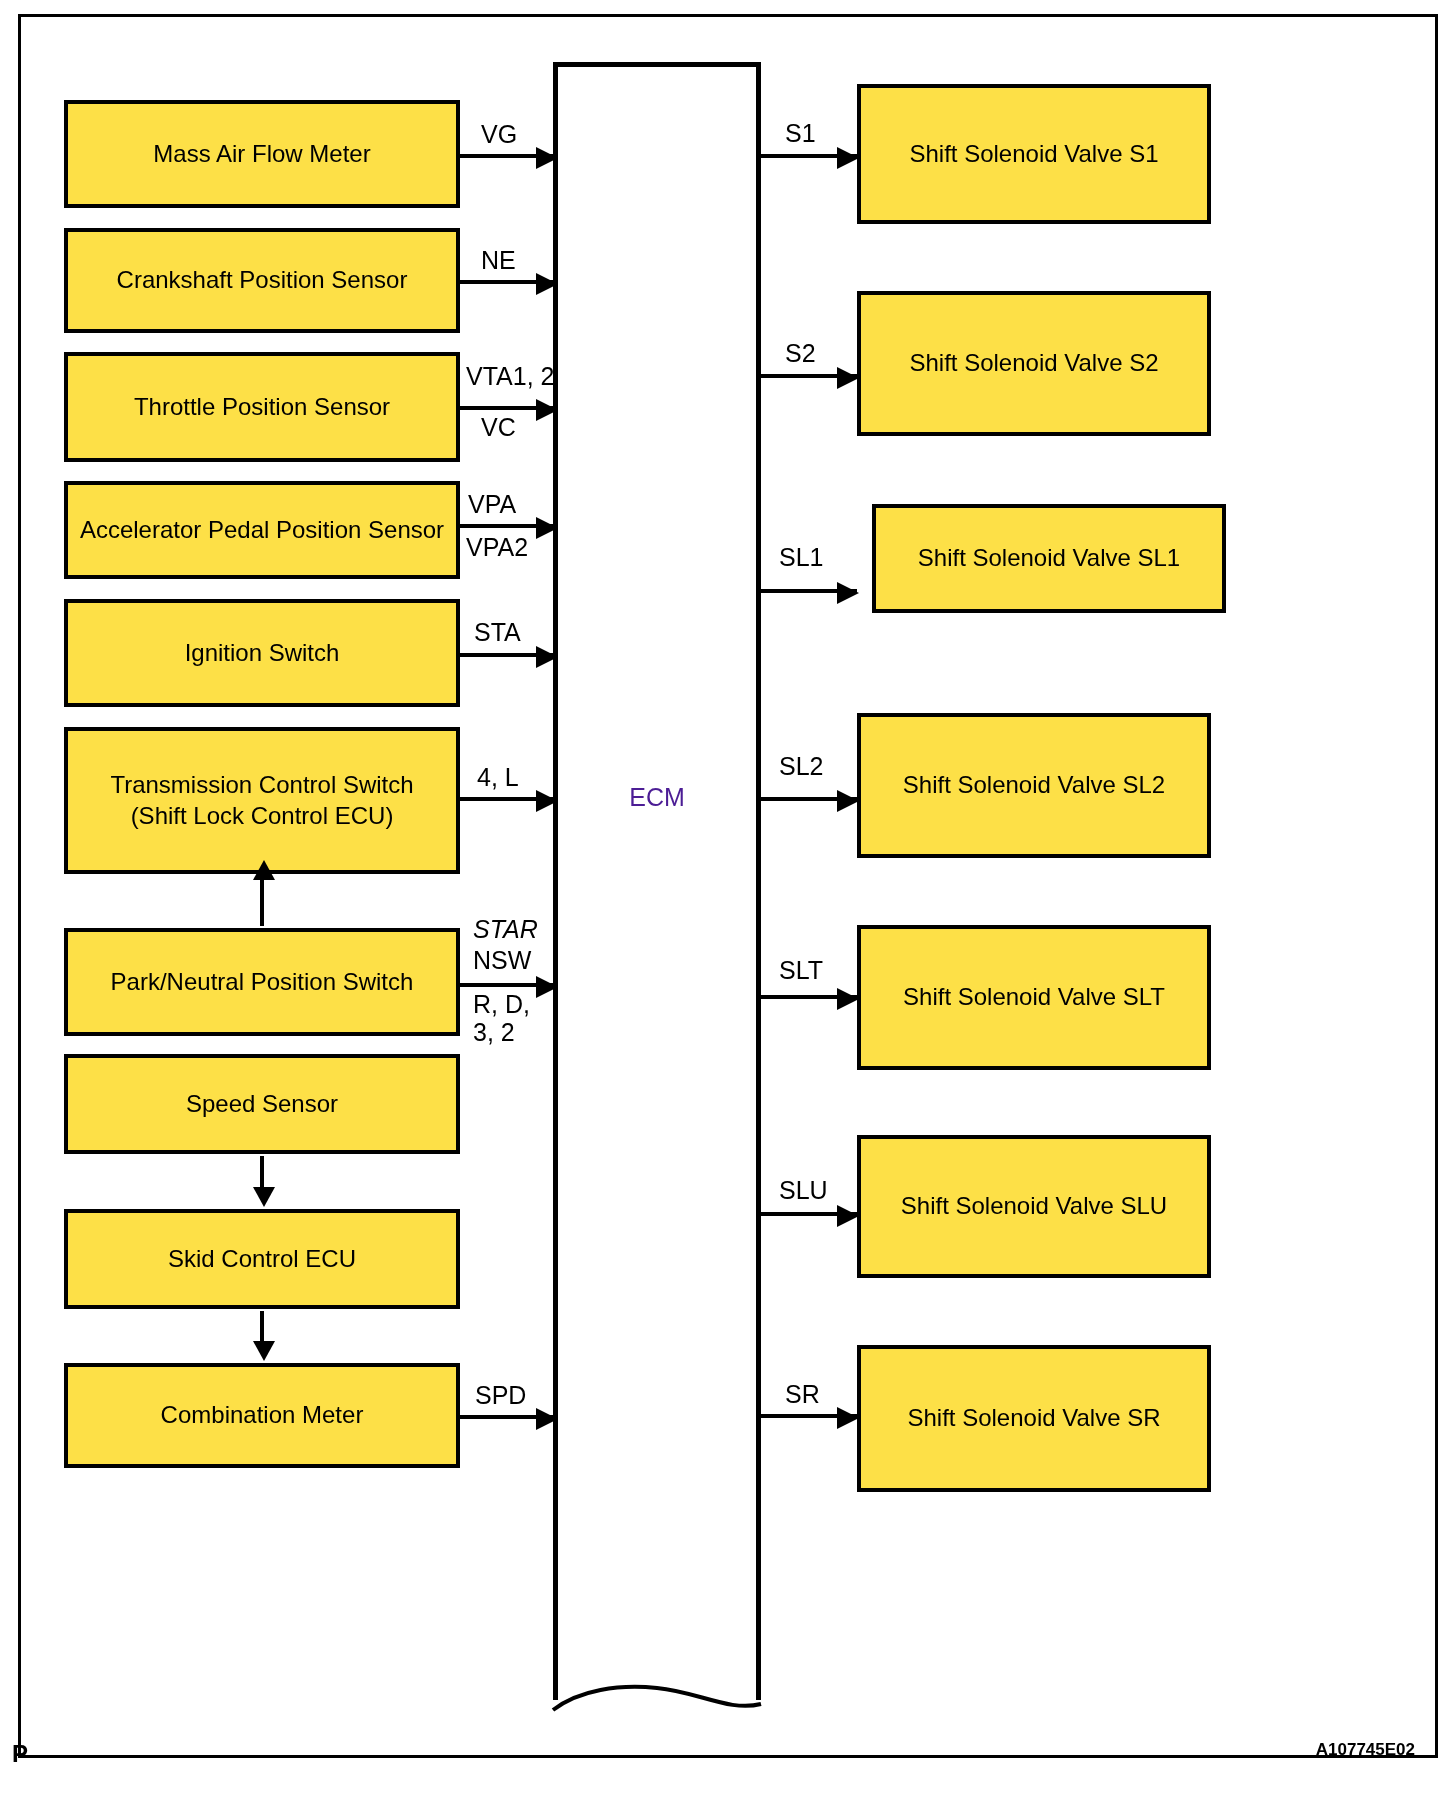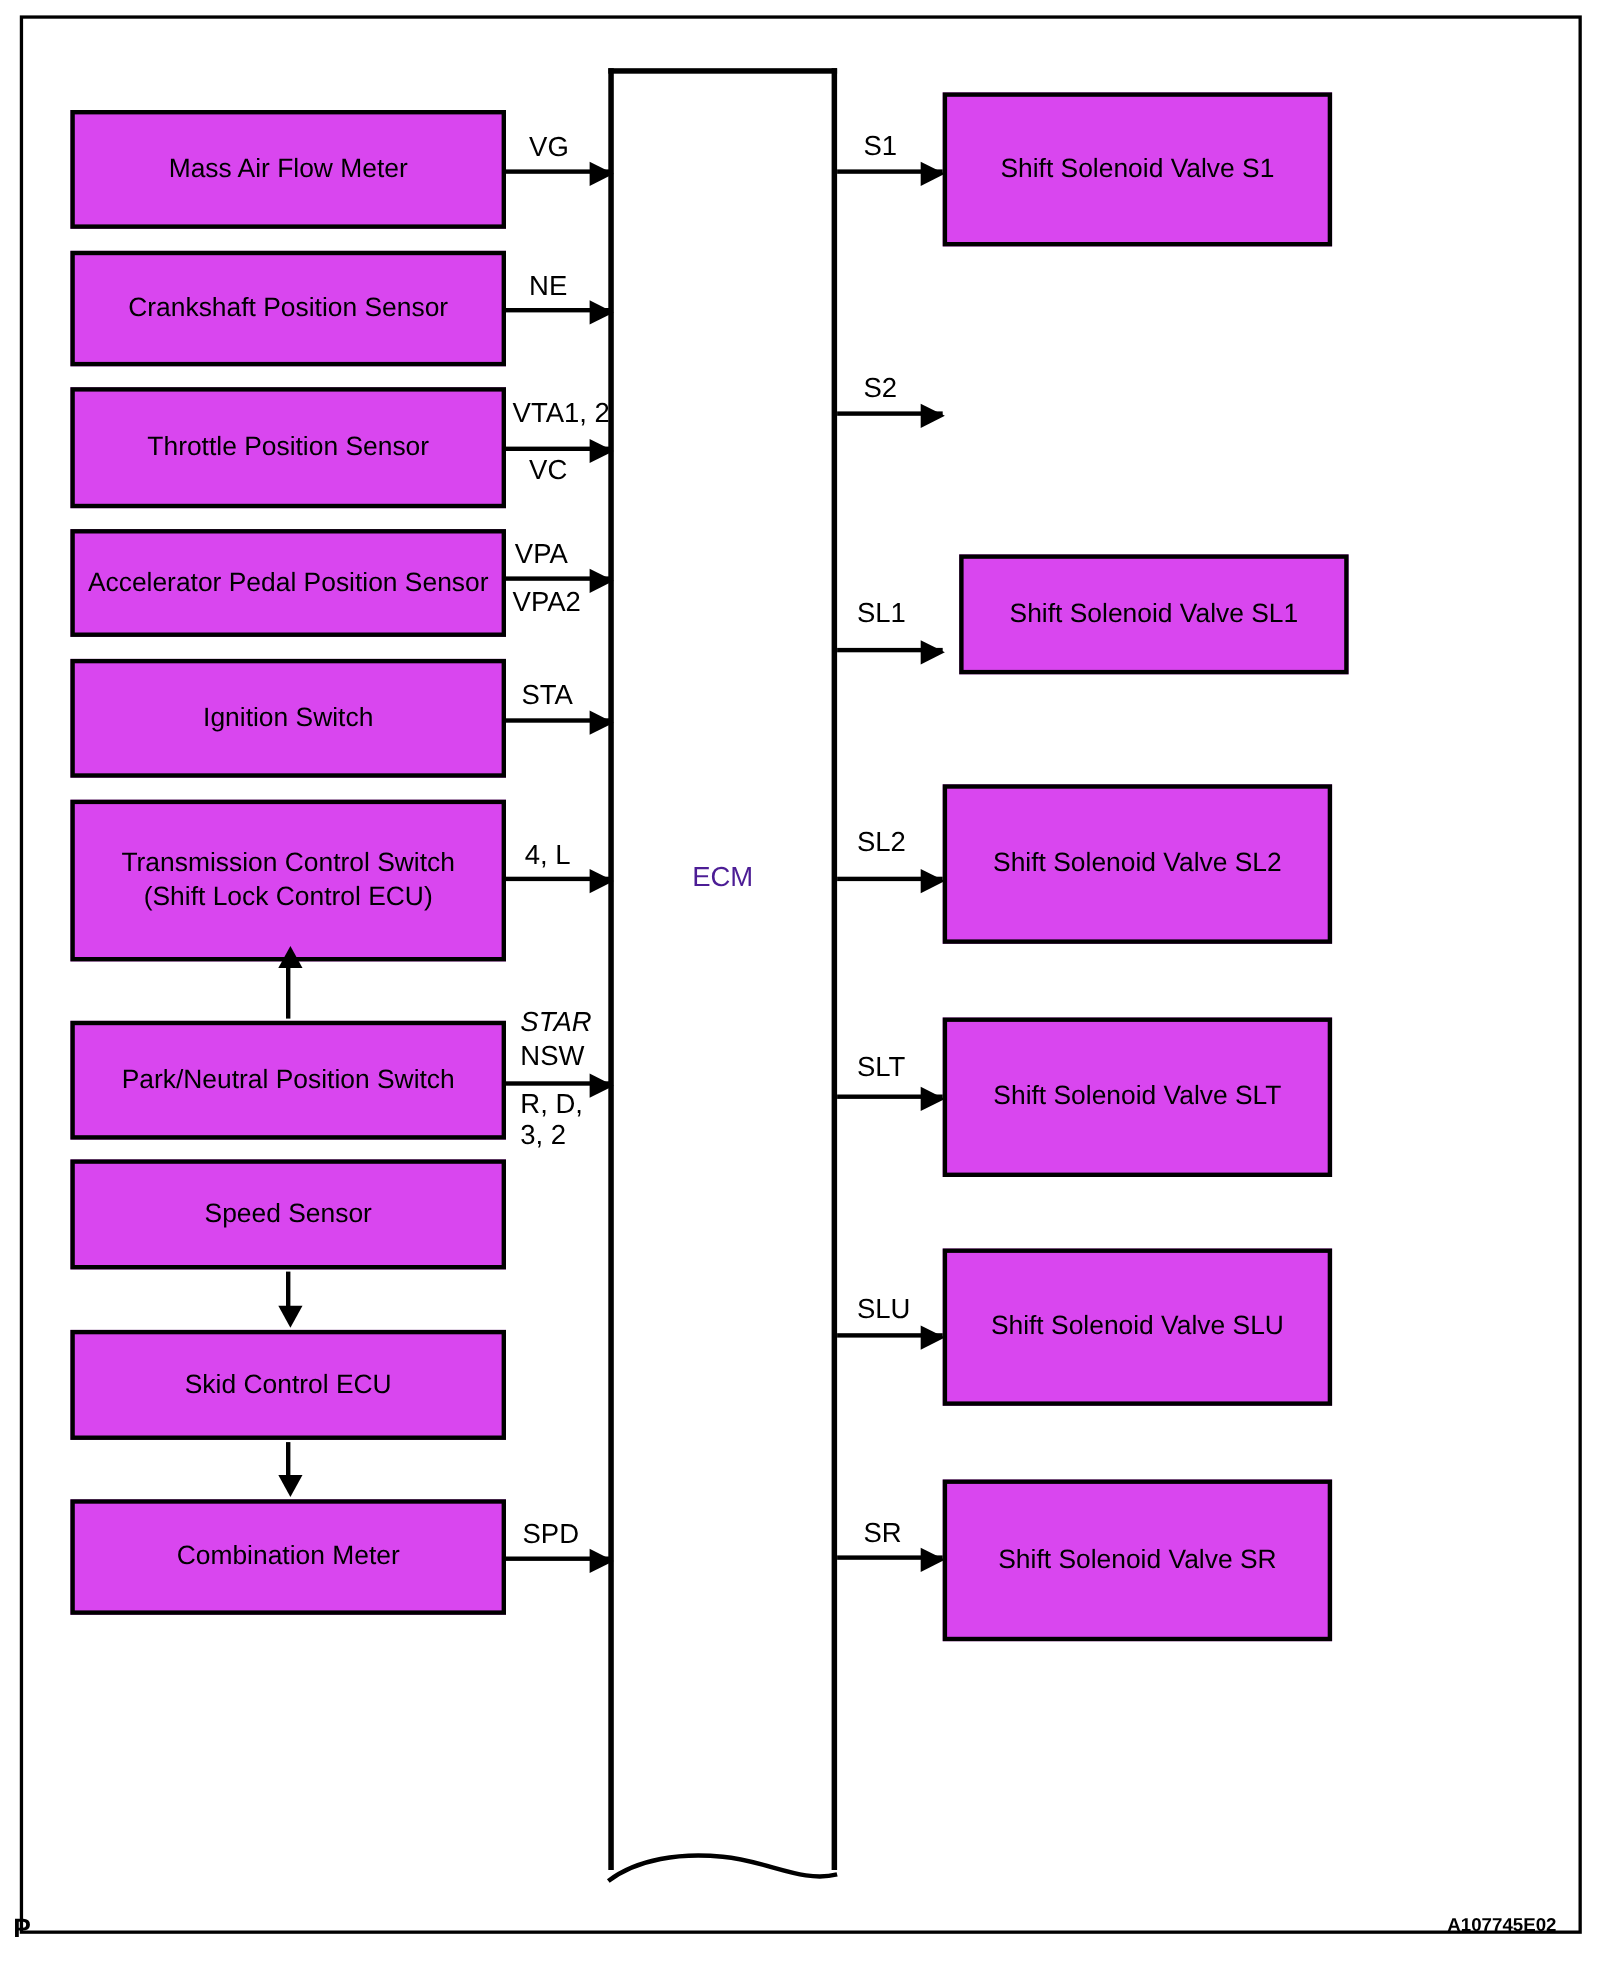--- a/index.html
+++ b/index.html
@@ -24,21 +24,21 @@
     top: 14px;
     width: 1420px;
     height: 1744px;
     border: 3px solid #000000;
     box-sizing: border-box;
   }
   .box {
     position: absolute;
     border: 4px solid #000000;
     box-sizing: border-box;
-    background: #d946ef;
+    background: #fde047;
     display: flex;
     align-items: center;
     justify-content: center;
     text-align: center;
     font-size: 24px;
     color: #000000;
     line-height: 1.28;
     z-index: 3;
   }
   .box .txt { display: block; }
@@ -225,20 +225,23 @@
   <div class="arrow-v-down" style="left:260px; top:1156px; height:33px;"></div>
 
   <div class="arrow-v-down" style="left:260px; top:1311px; height:32px;"></div>
 
   <div class="box" style="left:857px; top:84px; width:354px; height:140px;">
     <span class="txt">Shift Solenoid Valve S1</span>
   </div>
   <div class="arrow-h" style="left:761px; top:154px; width:96px;"></div>
   <div class="sig-label" style="left:785px; top:119px;">S1</div>
 
+  <div class="box" style="left:857px; top:291px; width:354px; height:145px;">
+    <span class="txt">Shift Solenoid Valve S2</span>
+  </div>
   <div class="arrow-h" style="left:761px; top:374px; width:96px;"></div>
   <div class="sig-label" style="left:785px; top:339px;">S2</div>
 
   <div class="box" style="left:872px; top:504px; width:354px; height:109px;">
     <span class="txt">Shift Solenoid Valve SL1</span>
   </div>
   <div class="arrow-h" style="left:761px; top:589px; width:96px;"></div>
   <div class="sig-label" style="left:779px; top:543px;">SL1</div>
 
   <div class="box" style="left:857px; top:713px; width:354px; height:145px;">

